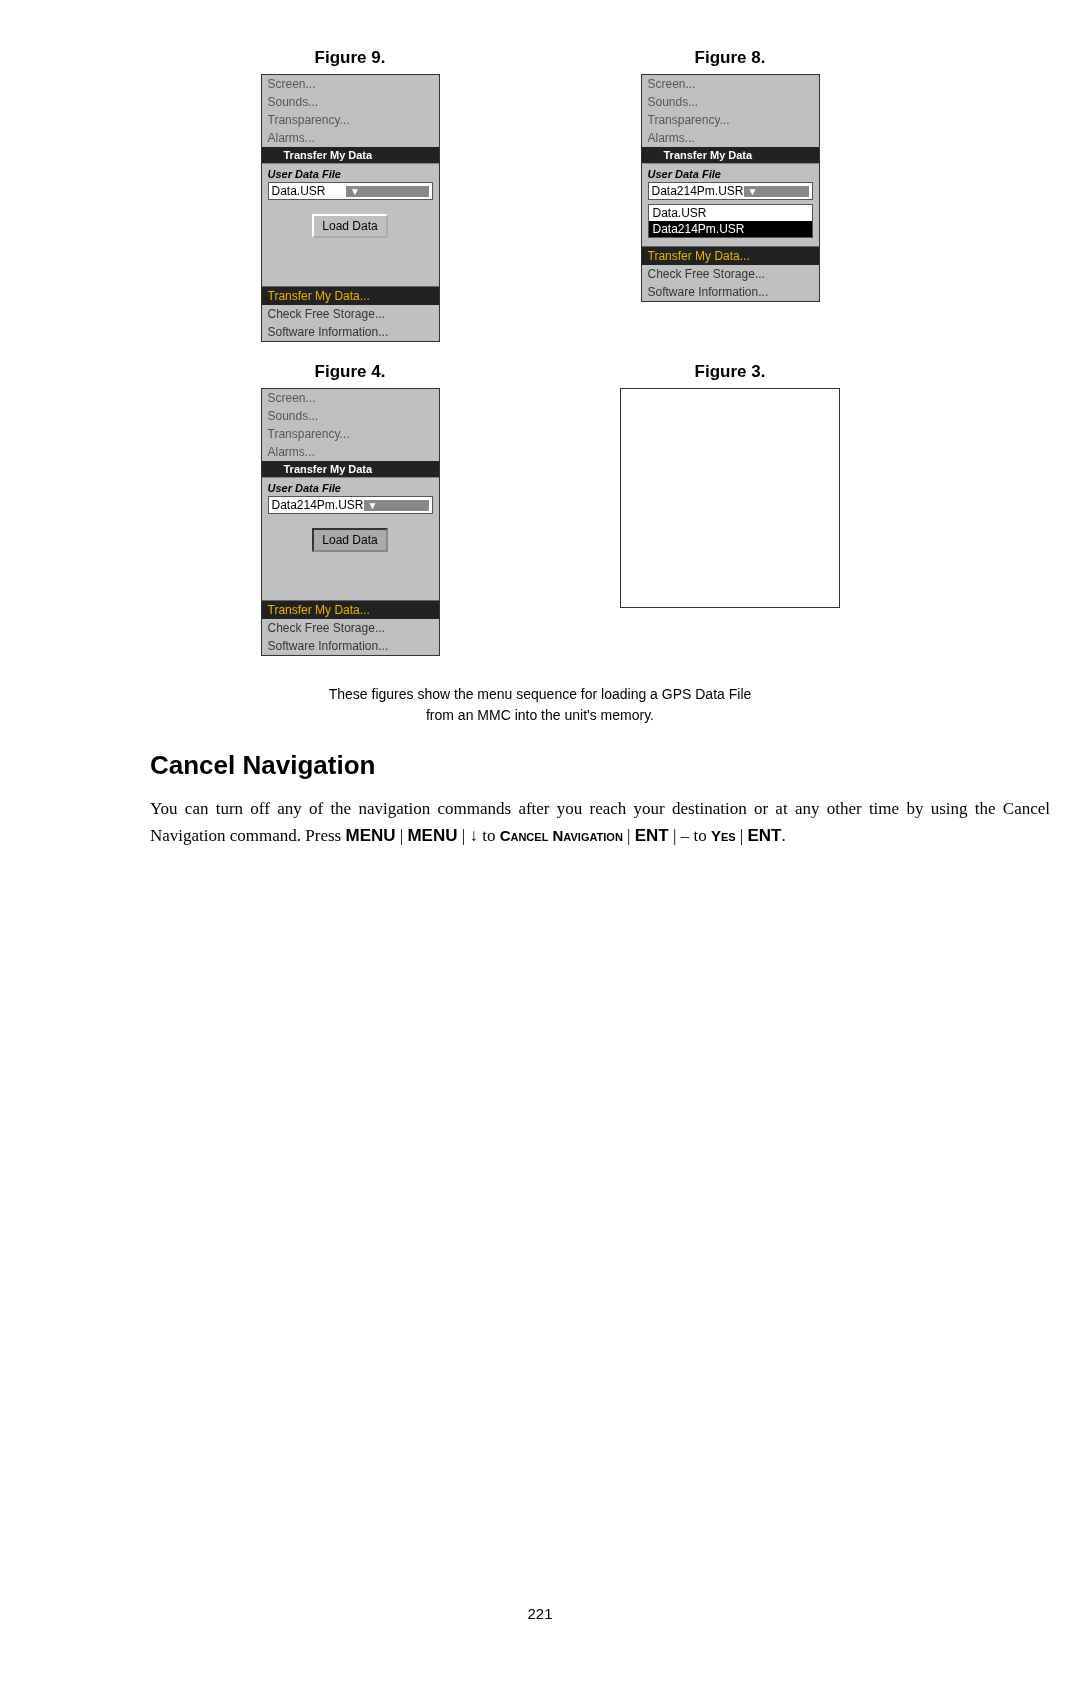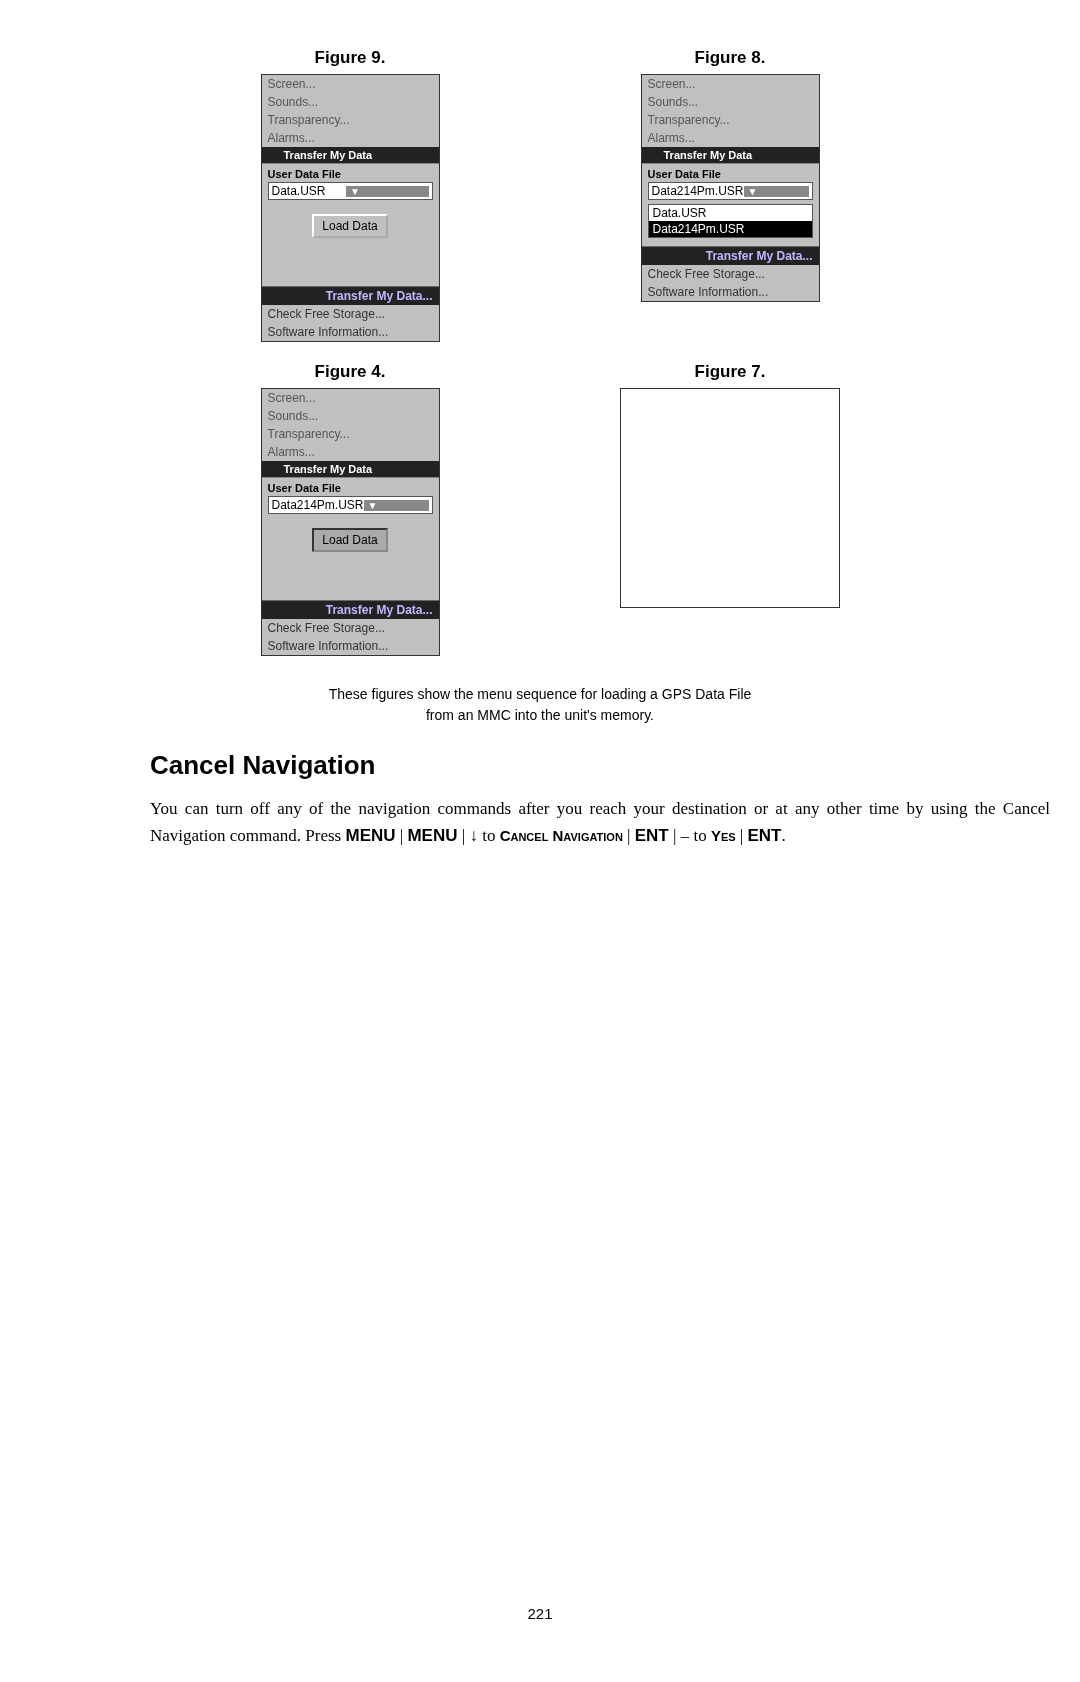--- a/index.html
+++ b/index.html
@@ -68,20 +68,21 @@
       background: #c0c0c0;
       border-top: 1px solid #888;
       padding: 4px 6px;
     }
 
     .gps-section-label {
       font-weight: bold;
       font-size: 11px;
       color: #000;
       margin-bottom: 2px;
+      font-style: italic;
     }
 
     .gps-dropdown {
       display: flex;
       align-items: center;
       background: #fff;
       border: 1px solid #555;
       padding: 1px 3px;
       margin-bottom: 4px;
       font-size: 12px;
@@ -136,23 +137,22 @@
     }
 
     .gps-bottom-item {
       padding: 2px 6px;
       font-size: 12px;
       color: #000;
     }
 
     .gps-bottom-item.selected {
       background: #222;
-      color: #c4b5fd;
-      font-weight: bold;
-      text-align: right;
+      color: #eab308;
+      font-weight: normal;
     }
 
     .gps-bottom-item.gray-text {
       color: #333;
     }
 
     .spacer-section {
       height: 30px;
       background: #c0c0c0;
     }
@@ -296,21 +296,21 @@
       </div>
       <div class="gps-bottom-section">
         <div class="gps-bottom-item selected">Transfer My Data...</div>
         <div class="gps-bottom-item gray-text">Check Free Storage...</div>
         <div class="gps-bottom-item gray-text">Software Information...</div>
       </div>
     </div>
   </div>
 
   <div class="figure-cell">
-    <div class="figure-label">Figure 7.</div>
+    <div class="figure-label">Figure 3.</div>
     <div class="figure-4-box"></div>
   </div>
 
 </div>
 
 <div class="caption">
   <span>These figures show the menu sequence for loading a GPS Data File</span><br>
   <span>from an MMC into the unit's memory.</span>
 </div>
 

